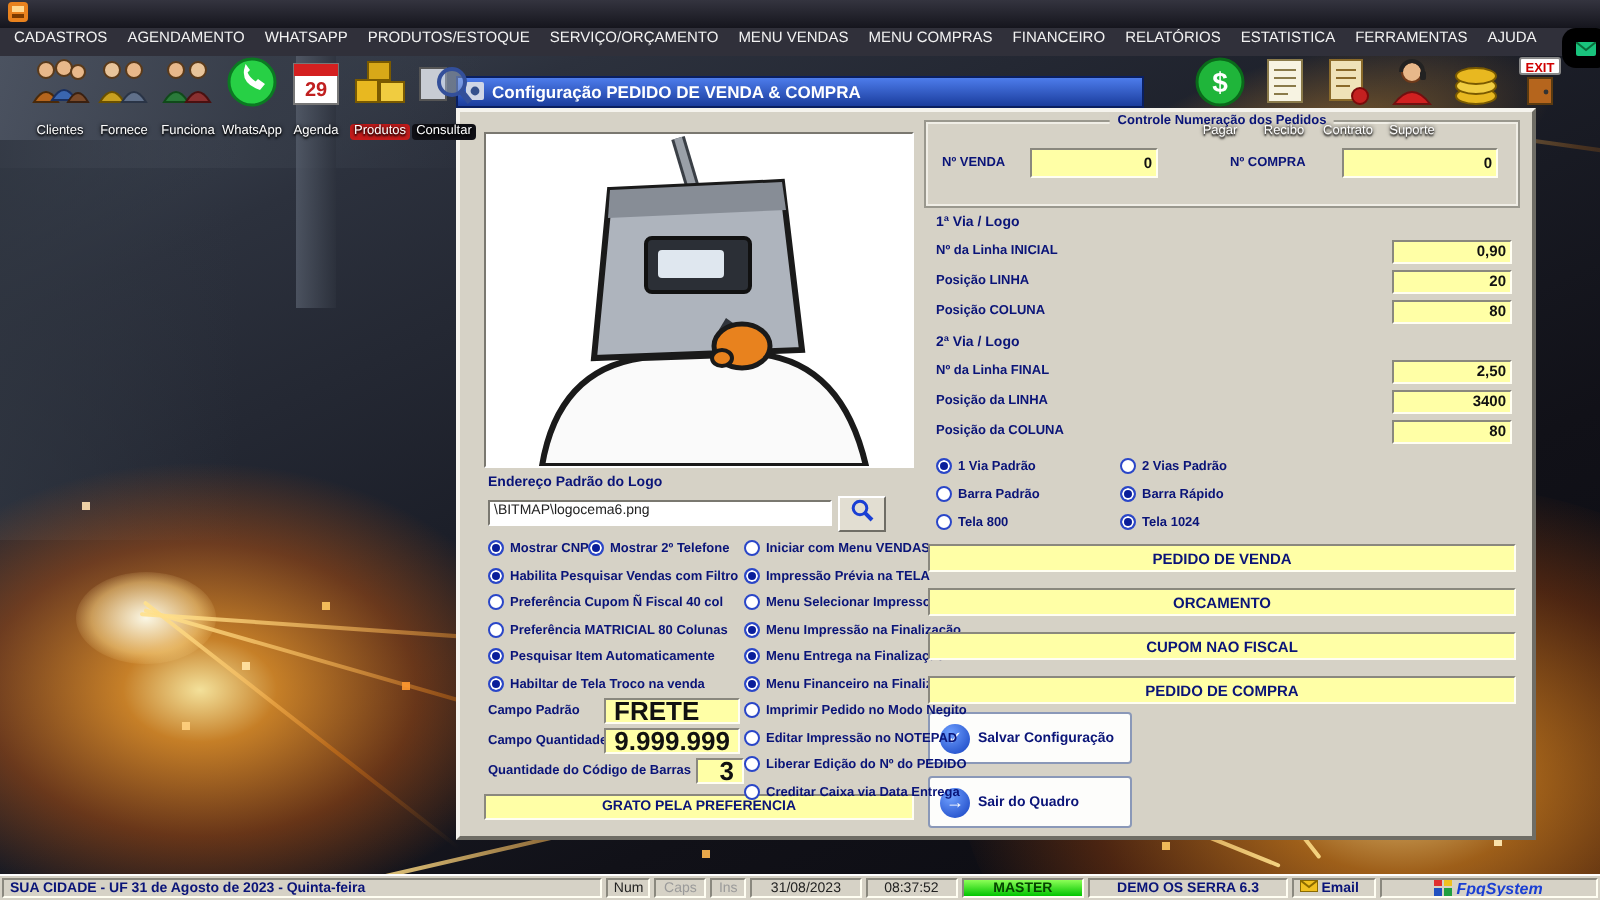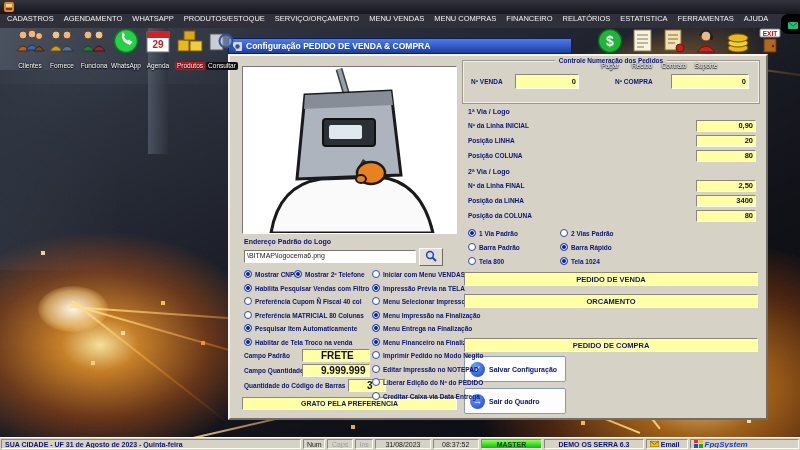--- a/index.html
+++ b/index.html
@@ -55,21 +55,21 @@
   .abs{position:absolute;}
   .imgpanel{left:12px;top:10px;width:215px;height:168px;background:#fff;border:1px solid;border-color:#7a7870 #ffffff #ffffff #7a7870;box-sizing:border-box;overflow:hidden;}
   .lbl-navy{color:#0a1478;font-weight:bold;font-size:7px;white-space:nowrap;}
   .path-input{left:14px;top:194px;width:172px;height:13px;background:#fff;border:1px solid;border-color:#7a7870 #ffffff #ffffff #7a7870;font-size:7px;color:#222;padding:1px 2px;box-sizing:border-box;white-space:nowrap;overflow:hidden;}
   .search-btn{left:189px;top:192px;width:22px;height:16px;background:#e2ded2;border:1px solid;border-color:#ffffff #6f6d65 #6f6d65 #ffffff;display:flex;align-items:center;justify-content:center;cursor:pointer;}
   .opt{position:absolute;display:flex;align-items:center;gap:3px;height:10px;}
   .radio{width:8px;height:8px;border:1px solid #2a46c8;border-radius:50%;background:#fff;flex:none;box-sizing:border-box;}
   .radio.on{background:#0a1e9a;box-shadow:inset 0 0 0 1px #fff;}
   .opt .ol{font-size:6.5px;font-weight:bold;color:#0a1478;white-space:nowrap;}
   .yellow{background:#ffffa6;border:1px solid;border-color:#8a887e #fffef2 #fffef2 #8a887e;box-sizing:border-box;}
-  .cfield{height:13px;font-size:10px;font-weight:bold;color:#111;line-height:11px;padding:0 18px;}
+  .cfield{height:13px;font-size:13px;font-weight:bold;color:#111;line-height:11px;padding:0 4px;}
   .right-al{text-align:right;}
   .docbar{left:234px;width:294px;height:14px;text-align:center;font-size:7.5px;font-weight:bold;color:#0a1478;line-height:13px;}
   .groupbox{left:232px;top:4px;width:296px;height:42px;border:1px solid #9a988e;box-shadow:inset 0 0 0 1px #f0eee6;}
   .gtitle{position:absolute;top:-1px;left:50%;transform:translate(-50%,-45%);background:#d6d2c6;padding:0 4px;font-size:6.5px;font-weight:bold;color:#0a1478;white-space:nowrap;}
   .flabel{font-size:6.5px;font-weight:bold;color:#0a1478;white-space:nowrap;}
   .fval{width:60px;height:12px;font-size:7.5px;font-weight:bold;color:#111;text-align:right;line-height:10px;padding:0 2px;}
   .btn{left:234px;width:102px;height:26px;background:#fdfdfb;border:1px solid #8a98b8;border-radius:2px;display:flex;align-items:center;gap:4px;padding:0 5px;box-sizing:border-box;cursor:pointer;}
   .btn .bic{width:15px;height:15px;border-radius:50%;background:radial-gradient(circle at 35% 30%,#6fa0ff,#1440c0);color:#fff;font-size:9px;line-height:15px;text-align:center;flex:none;}
   .btn .bt{font-size:7px;font-weight:bold;color:#0a1478;white-space:nowrap;}
 
@@ -403,41 +403,42 @@
         <div class="abs flabel" style="left: 238px; top: 96px;">Posição COLUNA</div>
         <div class="abs yellow fval" style="left: 466px; top: 94px;">80</div>
         <div class="abs flabel" style="left: 238px; top: 126px;">Nº da Linha FINAL</div>
         <div class="abs yellow fval" style="left: 466px; top: 124px;">2,50</div>
         <div class="abs flabel" style="left: 238px; top: 141px;">Posição da LINHA</div>
         <div class="abs yellow fval" style="left: 466px; top: 139px;">3400</div>
         <div class="abs flabel" style="left: 238px; top: 156px;">Posição da COLUNA</div>
         <div class="abs yellow fval" style="left: 466px; top: 154px;">80</div>
         <div class="abs yellow docbar" style="top: 238px;">ORCAMENTO</div>
         <div class="abs yellow docbar" style="top: 216px;">PEDIDO DE VENDA</div>
+        <div class="abs yellow docbar" style="top: 260px;">CUPOM NAO FISCAL</div>
         <div class="abs yellow docbar" style="top: 282px;">PEDIDO DE COMPRA</div>
       </div>
   </div>
 
   <div class="statusbar">
     <div class="seg" style="width:302px;">SUA CIDADE - UF 31 de Agosto de 2023 - Quinta-feira</div>
     <div class="seg plain" style="width:22px;justify-content:center;">Num</div>
     <div class="seg dim" style="width:26px;justify-content:center;">Caps</div>
     <div class="seg dim" style="width:18px;justify-content:center;">Ins</div>
     <div class="seg plain" style="width:56px;justify-content:center;">31/08/2023</div>
     <div class="seg plain" style="width:46px;justify-content:center;">08:37:52</div>
     <div class="seg master" style="width:62px;">MASTER</div>
     <div class="seg" style="width:100px;justify-content:center;">DEMO OS SERRA 6.3</div>
     <div class="seg" style="width:42px;gap:2px;">
       <span><svg width="9" height="6">
             <rect width="9" height="6" fill="#f0c020" stroke="#8a6a00"></rect>
             <path d="M0 0 L4.5 3.5 L9 0" stroke="#8a6a00" fill="none"></path>
           </svg></span>
       <span>Email</span>
     </div>
-    <div class="seg brand" style="width:110px;">
+    <div class="seg brand" style="width:110px;justify-content:center;">
       <span><svg width="9" height="9">
             <rect width="4" height="4" fill="#e03030"></rect>
             <rect x="5" width="4" height="4" fill="#f0c020"></rect>
             <rect y="5" width="4" height="4" fill="#2050c0"></rect>
             <rect x="5" y="5" width="4" height="4" fill="#20a040"></rect>
           </svg></span>
       <span>FpqSystem</span>
     </div>
   </div>
 </div>

